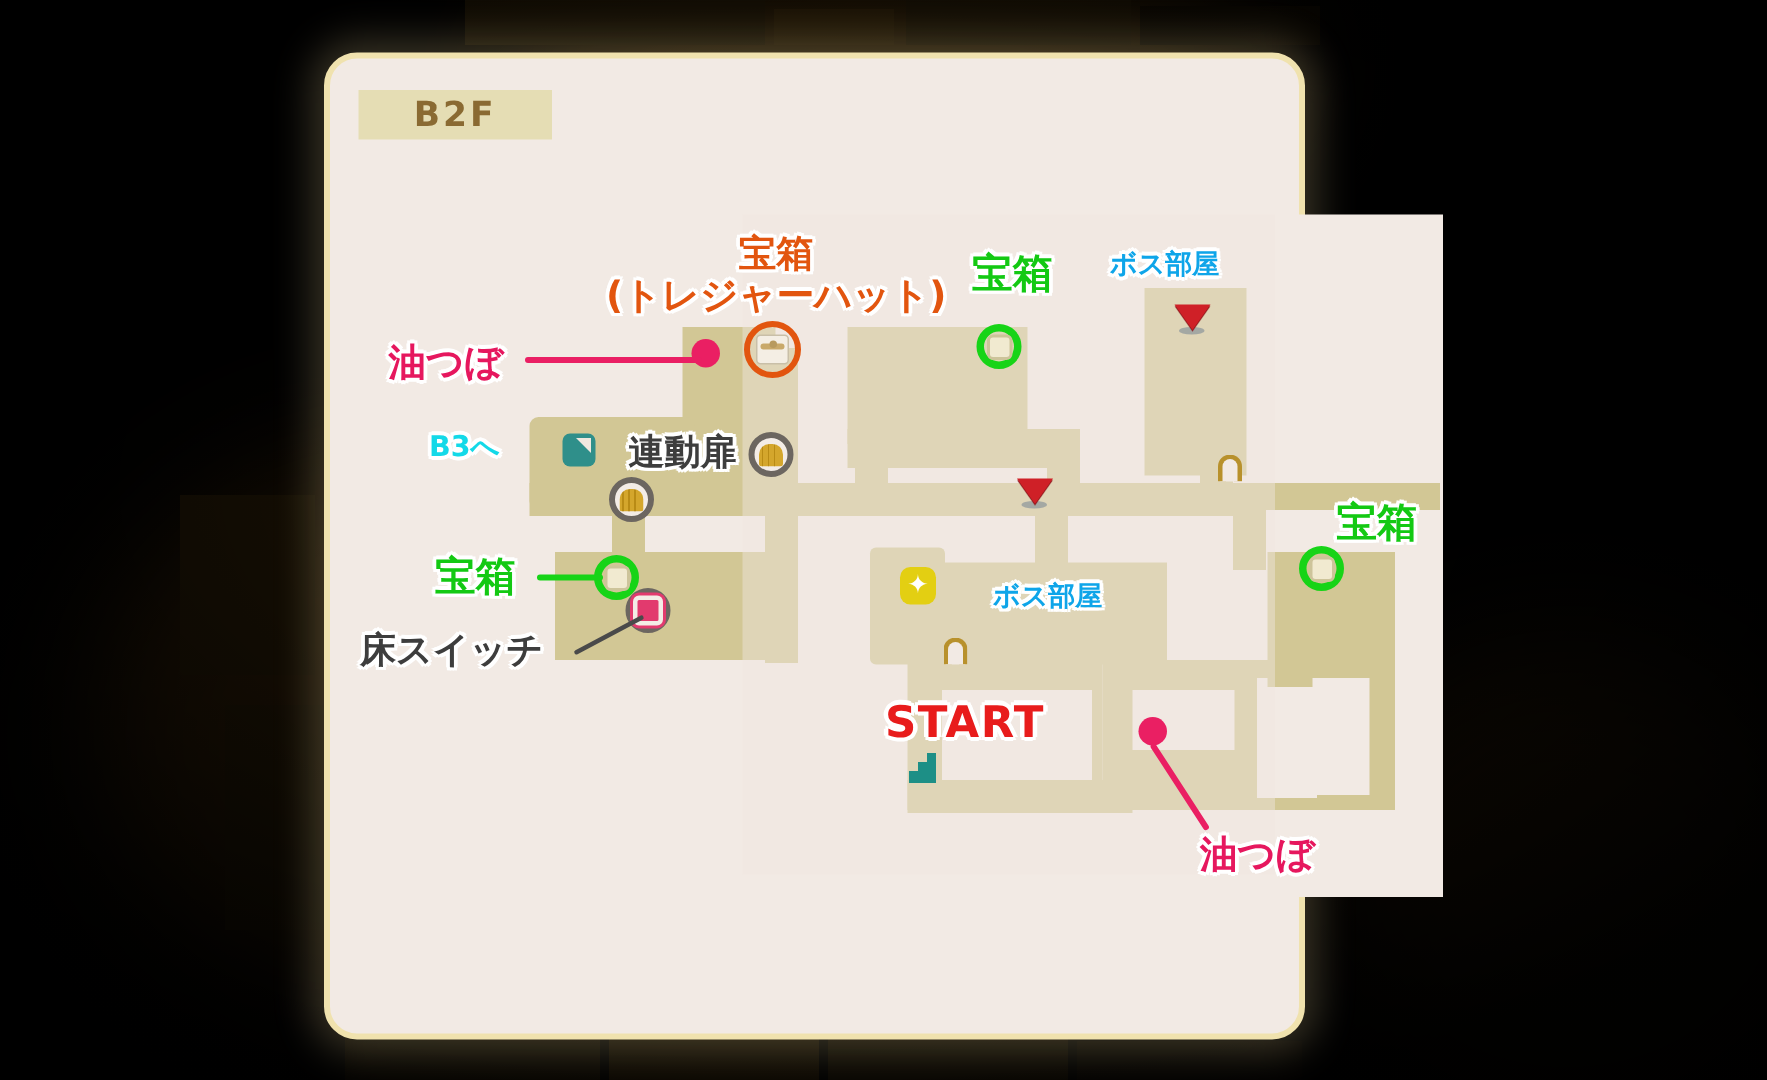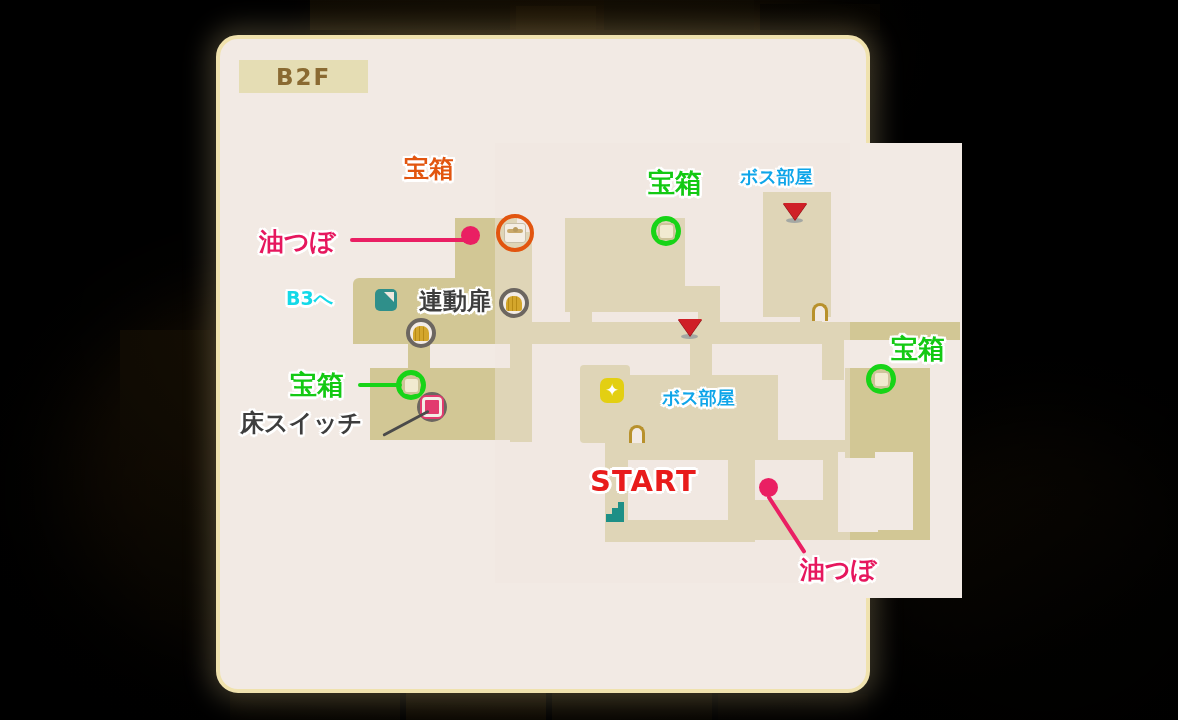--- a/index.html
+++ b/index.html
@@ -229,35 +229,36 @@
 
 <div class="dot" style="left:759px;top:478px;width:19px;height:19px;"></div>
 <div class="lead" style="left:768px;top:494px;width:68px;transform:rotate(57deg);"></div>
 
 <div class="lead grn" style="left:358px;top:383px;width:44px;"></div>
 
 <div class="lead dark" style="left:383px;top:434px;width:52px;transform:rotate(-28deg);"></div>
 
 <div class="lbl orange" style="left:404px;top:155px;">
   <div>宝箱</div>
+  <div>(トレジャーハット)</div>
 </div>
 
 <div class="lbl pink" style="left:259px;top:228px;">油つぼ</div>
 
 <div class="lbl green" style="left:648px;top:168px;">宝箱</div>
 
 <div class="lbl purple" style="left:740px;top:167px;">ボス部屋</div>
 
 <div class="lbl cyan" style="left:286px;top:288px;">B3へ</div>
 
 <div class="lbl gray" style="left:419px;top:288px;">連動扉</div>
 
 <div class="lbl green" style="left:290px;top:370px;">宝箱</div>
 
-<div class="lbl gray" style="left:240px;top:410px;">床スイッチ</div>
+<div class="lbl gray" style="left:240px;top:420px;">床スイッチ</div>
 
 <div class="lbl green" style="left:891px;top:334px;">宝箱</div>
 
 <div class="lbl purple" style="left:662px;top:388px;">ボス部屋</div>
 
 <div class="lbl red" style="left:590px;top:465px;">START</div>
 
 <div class="lbl pink" style="left:800px;top:556px;">油つぼ</div>
 
 </body></html>

